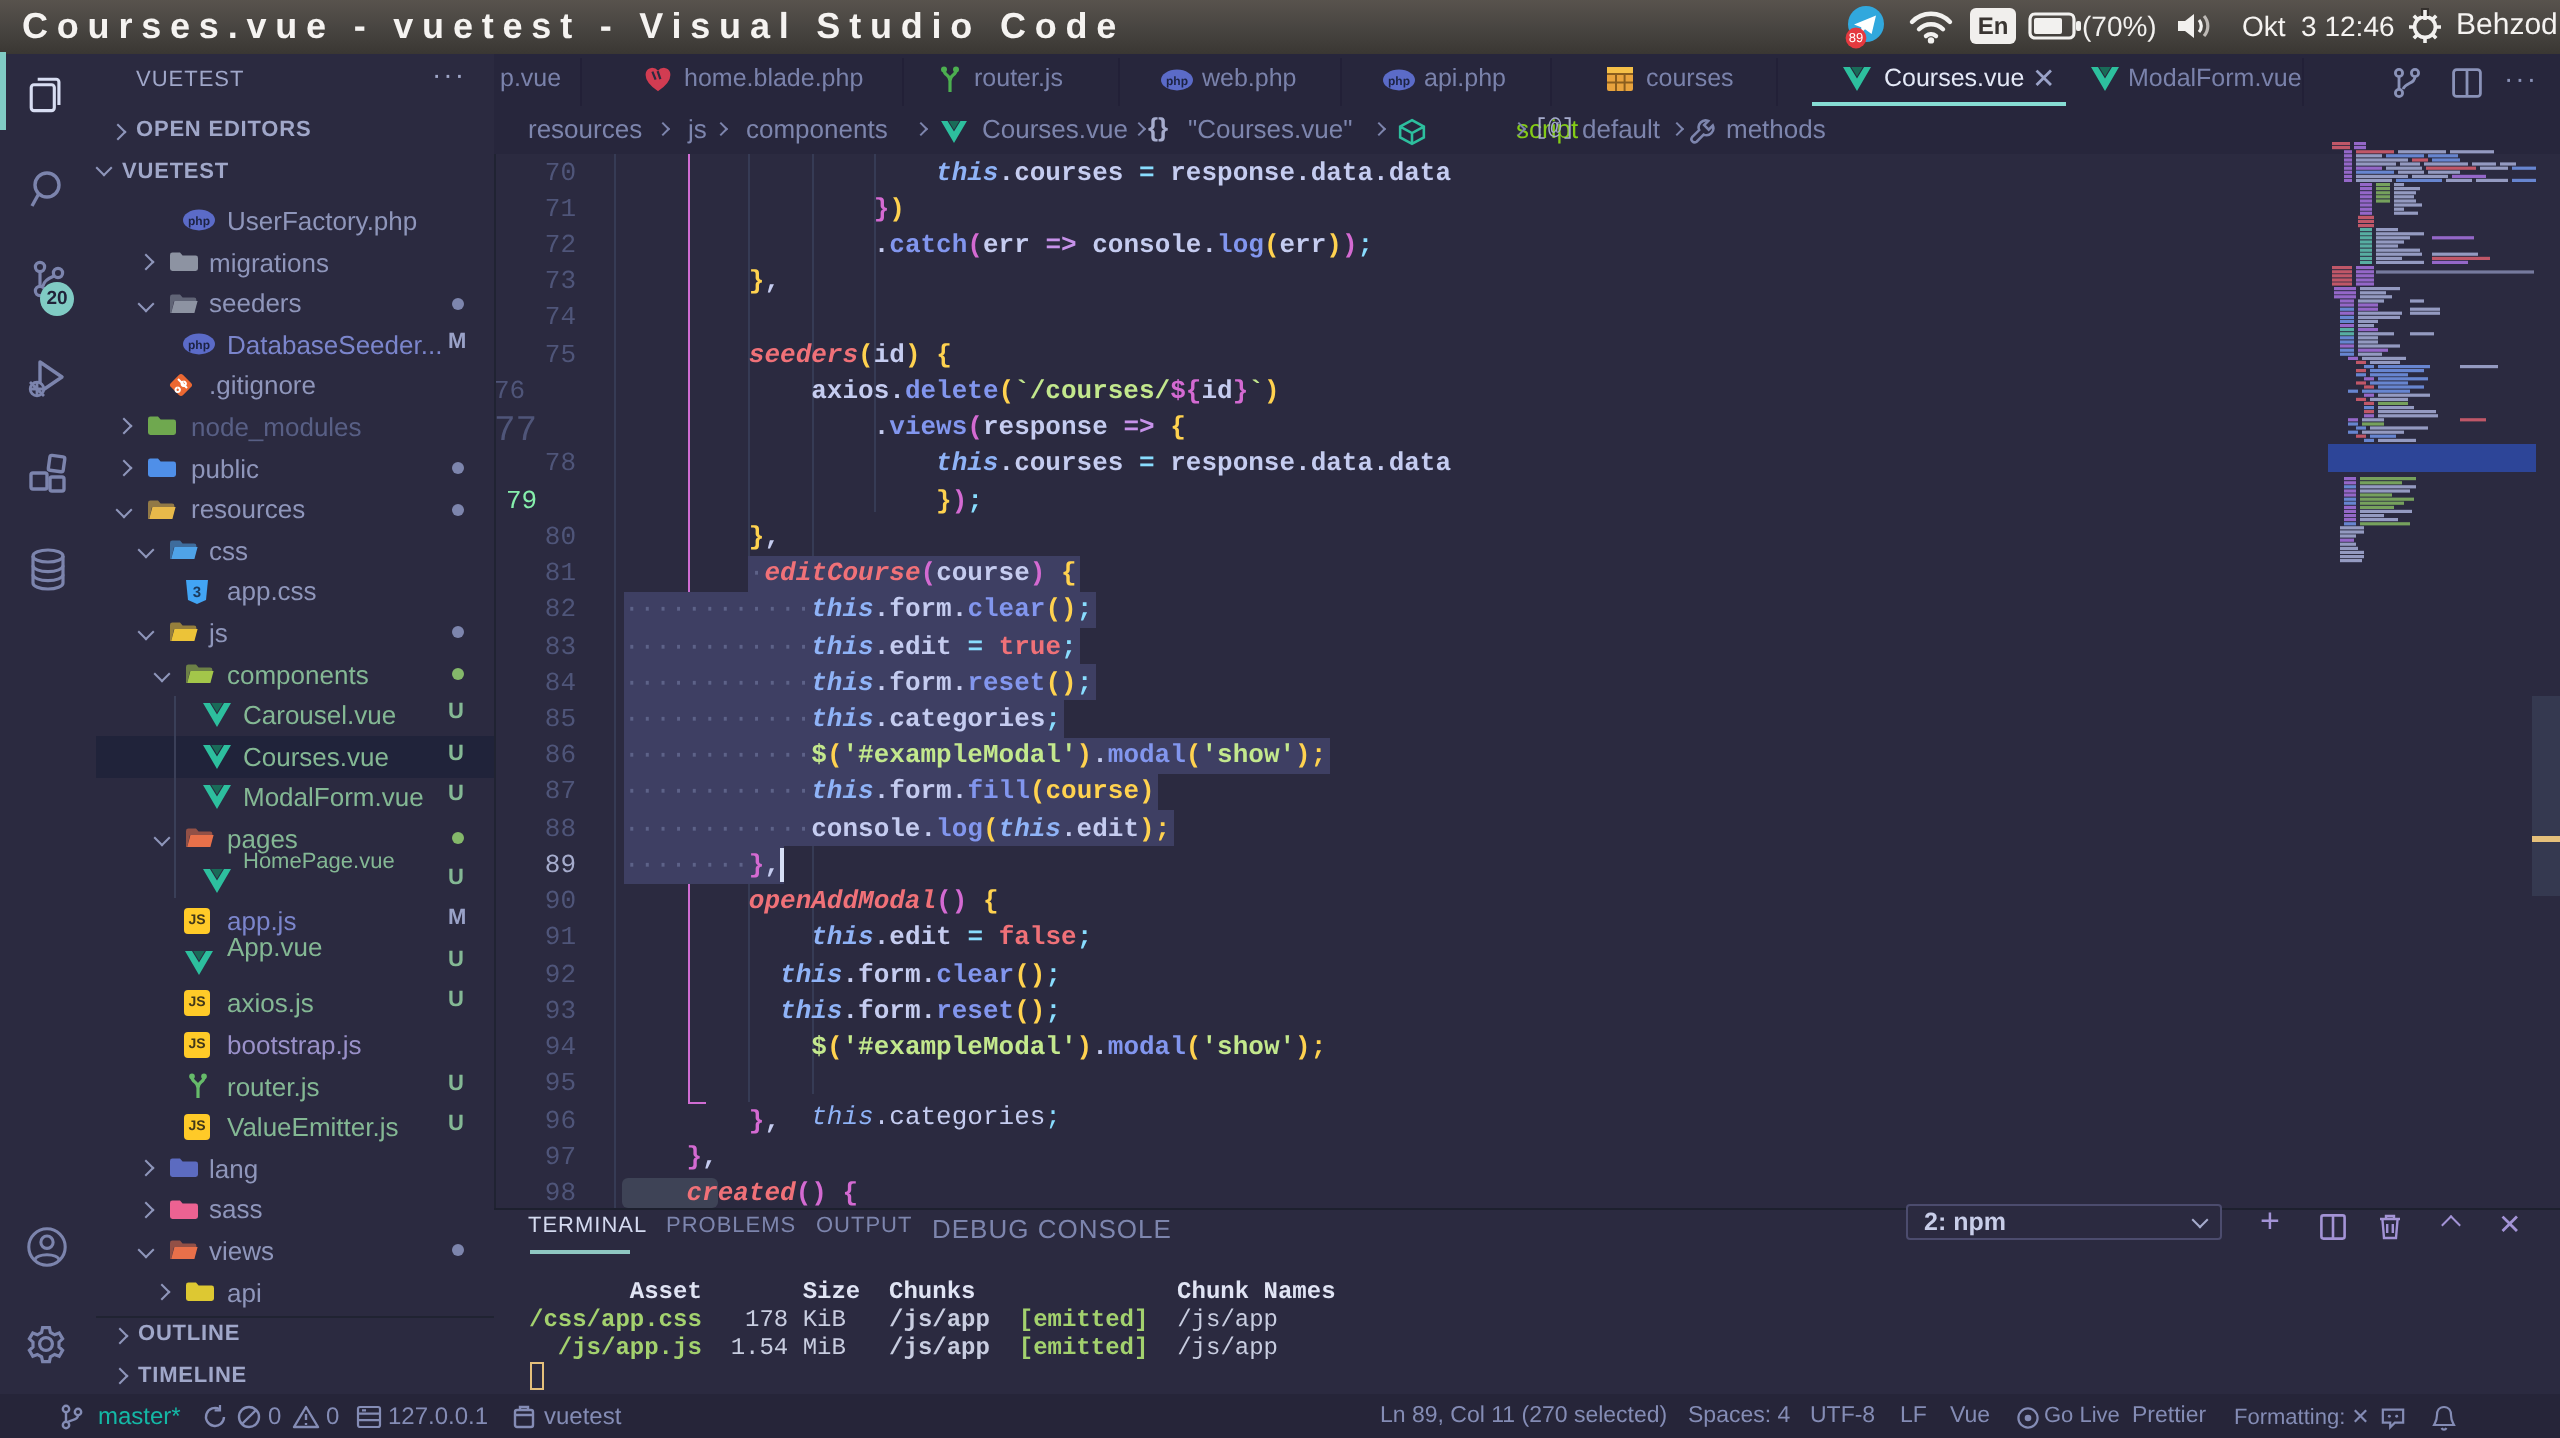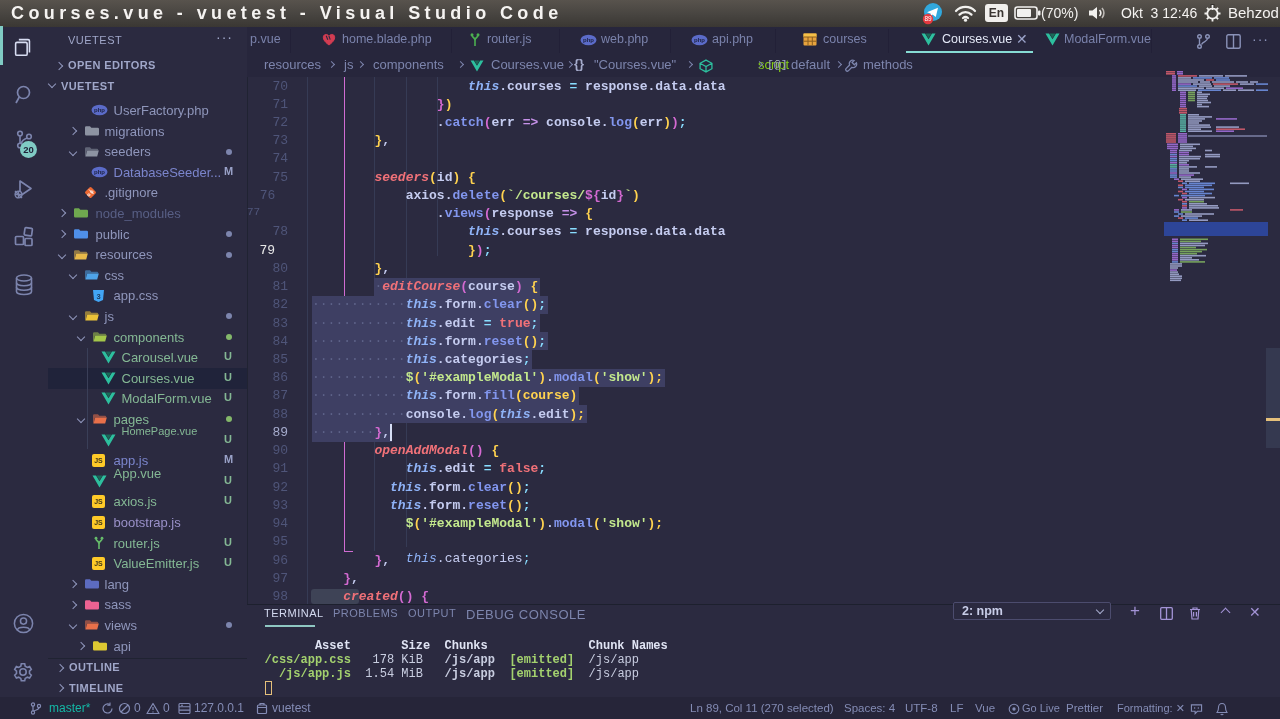--- a/index.html
+++ b/index.html
@@ -379,27 +379,27 @@
 <div class="ab mono" style="left:312.0px;top:78.5px;font-size:13px;line-height:15px;font-weight:bold">                    <span style="color:#8fb3f7;font-style:italic">this</span><span style="color:#c5ccf0">.</span><span style="color:#c5ccf0">courses</span> <span style="color:#89ddff">=</span> <span style="color:#c5ccf0">response.data.data</span></div>
 <div class="ab mono" style="left:247px;top:96.7px;width:41px;text-align:right;font-size:13px;color:#4f5579">71</div>
 <div class="ab mono" style="left:312.0px;top:96.7px;font-size:13px;line-height:15px;font-weight:bold">                <span style="color:#d46ad2">}</span><span style="color:#ffd24f">)</span></div>
 <div class="ab mono" style="left:247px;top:115.0px;width:41px;text-align:right;font-size:13px;color:#4f5579">72</div>
 <div class="ab mono" style="left:312.0px;top:115.0px;font-size:13px;line-height:15px;font-weight:bold">                <span style="color:#c5ccf0">.</span><span style="color:#8296ee">catch</span><span style="color:#d46ad2">(</span><span style="color:#c5ccf0">err</span> <span style="color:#c792ea">=&gt;</span> <span style="color:#c5ccf0">console</span><span style="color:#c5ccf0">.</span><span style="color:#8296ee">log</span><span style="color:#ffd24f">(</span><span style="color:#c5ccf0">err</span><span style="color:#ffd24f">)</span><span style="color:#d46ad2">)</span><span style="color:#89ddff">;</span></div>
 <div class="ab mono" style="left:247px;top:133.2px;width:41px;text-align:right;font-size:13px;color:#4f5579">73</div>
 <div class="ab mono" style="left:312.0px;top:133.2px;font-size:13px;line-height:15px;font-weight:bold">        <span style="color:#ffd24f">}</span><span style="color:#c5ccf0">,</span></div>
 <div class="ab mono" style="left:247px;top:151.4px;width:41px;text-align:right;font-size:13px;color:#4f5579">74</div>
 <div class="ab mono" style="left:247px;top:169.7px;width:41px;text-align:right;font-size:13px;color:#4f5579">75</div>
 <div class="ab mono" style="left:312.0px;top:169.7px;font-size:13px;line-height:15px;font-weight:bold">        <span style="color:#f07178;font-style:italic">seeders</span><span style="color:#ffd24f">(</span><span style="color:#c5ccf0">id</span><span style="color:#ffd24f">)</span> <span style="color:#ffd24f">{</span></div>
-<div class="ab mono" style="left:247px;top:187.9px;width:41px;text-align:center;font-size:13px;color:#4f5579">76</div>
+<div class="ab mono" style="left:247px;top:187.9px;width:41px;text-align:left;font-size:13px;color:#4f5579">76</div>
 <div class="ab mono" style="left:312.0px;top:187.9px;font-size:13px;line-height:15px;font-weight:bold">            <span style="color:#c5ccf0">axios</span><span style="color:#c5ccf0">.</span><span style="color:#8296ee">delete</span><span style="color:#ffd24f">(</span><span style="color:#c3e88d">`/courses/</span><span style="color:#d46ad2">${</span><span style="color:#c5ccf0">id</span><span style="color:#d46ad2">}</span><span style="color:#c3e88d">`</span><span style="color:#ffd24f">)</span></div>
-<div class="ab mono" style="left:247px;top:206.1px;width:41px;text-align:left;font-size:11px;color:#4f5579">77</div>
+<div class="ab mono" style="left:247px;top:206.1px;width:41px;text-align:left;font-size:18px;color:#4f5579">77</div>
 <div class="ab mono" style="left:312.0px;top:206.1px;font-size:13px;line-height:15px;font-weight:bold">                <span style="color:#c5ccf0">.</span><span style="color:#8296ee">views</span><span style="color:#d46ad2">(</span><span style="color:#c5ccf0">response</span> <span style="color:#c792ea">=&gt;</span> <span style="color:#ffd24f">{</span></div>
 <div class="ab mono" style="left:247px;top:224.3px;width:41px;text-align:right;font-size:13px;color:#4f5579">78</div>
 <div class="ab mono" style="left:312.0px;top:224.3px;font-size:13px;line-height:15px;font-weight:bold">                    <span style="color:#8fb3f7;font-style:italic">this</span><span style="color:#c5ccf0">.</span><span style="color:#c5ccf0">courses</span> <span style="color:#89ddff">=</span> <span style="color:#c5ccf0">response.data.data</span></div>
-<div class="ab mono" style="left:234px;top:242.6px;width:41px;text-align:right;font-size:13px;color:#e5e5e5">79</div>
+<div class="ab mono" style="left:253px;top:242.6px;width:41px;text-align:left;font-size:13px;color:#86efac">79</div>
 <div class="ab mono" style="left:312.0px;top:242.6px;font-size:13px;line-height:15px;font-weight:bold">                    <span style="color:#ffd24f">}</span><span style="color:#d46ad2">)</span><span style="color:#89ddff">;</span></div>
 <div class="ab mono" style="left:247px;top:260.8px;width:41px;text-align:right;font-size:13px;color:#4f5579">80</div>
 <div class="ab mono" style="left:312.0px;top:260.8px;font-size:13px;line-height:15px;font-weight:bold">        <span style="color:#ffd24f">}</span><span style="color:#c5ccf0">,</span></div>
 <div class="ab mono" style="left:247px;top:279.0px;width:41px;text-align:right;font-size:13px;color:#4f5579">81</div>
 <div class="ab mono" style="left:312.0px;top:279.0px;font-size:13px;line-height:15px;font-weight:bold">        <span style="color:#5d6288;font-weight:normal">·</span><span style="color:#f07178;font-style:italic">editCourse</span><span style="color:#d46ad2">(</span><span style="color:#c5ccf0">course</span><span style="color:#d46ad2">)</span> <span style="color:#ffd24f">{</span></div>
 <div class="ab mono" style="left:247px;top:297.3px;width:41px;text-align:right;font-size:13px;color:#4f5579">82</div>
 <div class="ab mono" style="left:312.0px;top:297.3px;font-size:13px;line-height:15px;font-weight:bold"><span style="color:#5d6288;font-weight:normal">············</span><span style="color:#8fb3f7;font-style:italic">this</span><span style="color:#c5ccf0">.</span><span style="color:#c5ccf0">form</span><span style="color:#c5ccf0">.</span><span style="color:#8296ee">clear</span><span style="color:#ffd24f">(</span><span style="color:#ffd24f">)</span><span style="color:#89ddff">;</span></div>
 <div class="ab mono" style="left:247px;top:315.5px;width:41px;text-align:right;font-size:13px;color:#4f5579">83</div>
 <div class="ab mono" style="left:312.0px;top:315.5px;font-size:13px;line-height:15px;font-weight:bold"><span style="color:#5d6288;font-weight:normal">············</span><span style="color:#8fb3f7;font-style:italic">this</span><span style="color:#c5ccf0">.</span><span style="color:#c5ccf0">edit</span> <span style="color:#89ddff">=</span> <span style="color:#f07178">true</span><span style="color:#89ddff">;</span></div>
 <div class="ab mono" style="left:247px;top:333.7px;width:41px;text-align:right;font-size:13px;color:#4f5579">84</div>

